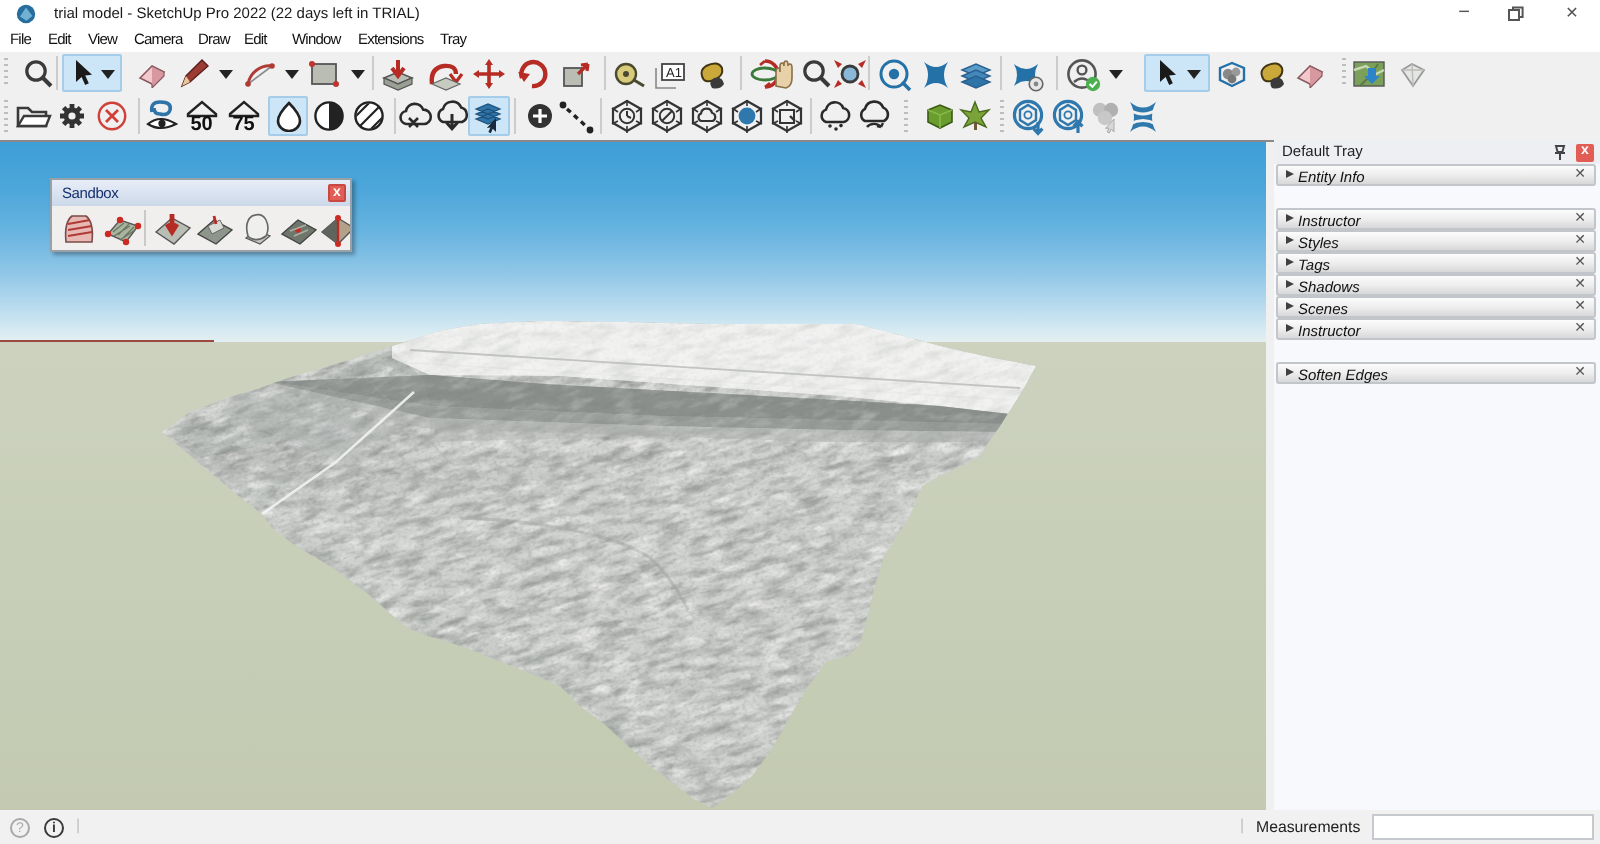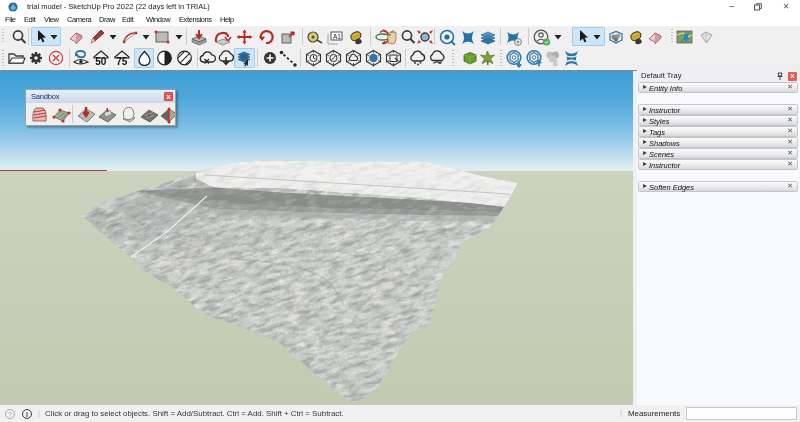--- a/index.html
+++ b/index.html
@@ -61,21 +61,21 @@
 
 <div class="abs" id="menubar">
   <span class="menu-item" style="left:5px">File</span>
   <span class="menu-item" style="left:24px">Edit</span>
   <span class="menu-item" style="left:44px">View</span>
   <span class="menu-item" style="left:67px">Camera</span>
   <span class="menu-item" style="left:99px">Draw</span>
   <span class="menu-item" style="left:122px">Edit</span>
   <span class="menu-item" style="left:146px">Window</span>
   <span class="menu-item" style="left:179px">Extensions</span>
-  <span class="menu-item" style="left:220px">Help</span>
+  <span class="menu-item" style="left:220px">Tray</span>
 </div>
 
 <div class="abs" id="toolbar1">
 <div class="grip" style="left:2px;top:3px;height:15px"></div>
 <svg class="ticon" style="left:11px;top:3px" width="16" height="16" viewBox="0 0 16 16">
       <circle cx="7" cy="6.5" r="4.6" fill="none" stroke="#3a3a3a" stroke-width="1.6"></circle>
       <path d="M10.5 10 L14.5 14" stroke="#3a3a3a" stroke-width="2"></path>
     </svg>
 <div class="sep" style="left:28px;top:2px;height:17px"></div>
 <div class="hl" style="left:31px;top:1px;width:30px;height:19px"></div>
@@ -578,17 +578,16 @@
       <span class="tri"></span>
       <span class="lbl">Soften Edges</span>
       <span class="rx">✕</span>
     </div>
 </div>
 
 <div class="abs" id="statusbar">
   <div class="abs" style="left:5px;top:3.5px;width:10px;height:10px;border:1px solid #a8a8a8;border-radius:50%;color:#a8a8a8;font-size:7px;text-align:center;line-height:9px;">?</div>
   <div class="abs" style="left:22px;top:3.5px;width:10px;height:10px;border:1px solid #3a3a3a;border-radius:50%;color:#3a3a3a;font-size:7px;text-align:center;line-height:9px;font-weight:bold;">i</div>
   <div class="abs" style="left:38px;top:3px;color:#c0c0c0;">|</div>
-  <div class="abs" style="left:45px;top:4px;">Click or drag to select objects. Shift = Add/Subtract. Ctrl = Add. Shift + Ctrl = Subtract.</div>
   <div class="abs" style="left:620px;top:3px;color:#c0c0c0;">|</div>
   <div class="abs" style="left:628px;top:4px;color:#222;">Measurements</div>
   <div class="abs" id="measure-input"></div>
 </div>
 
 </body></html>

